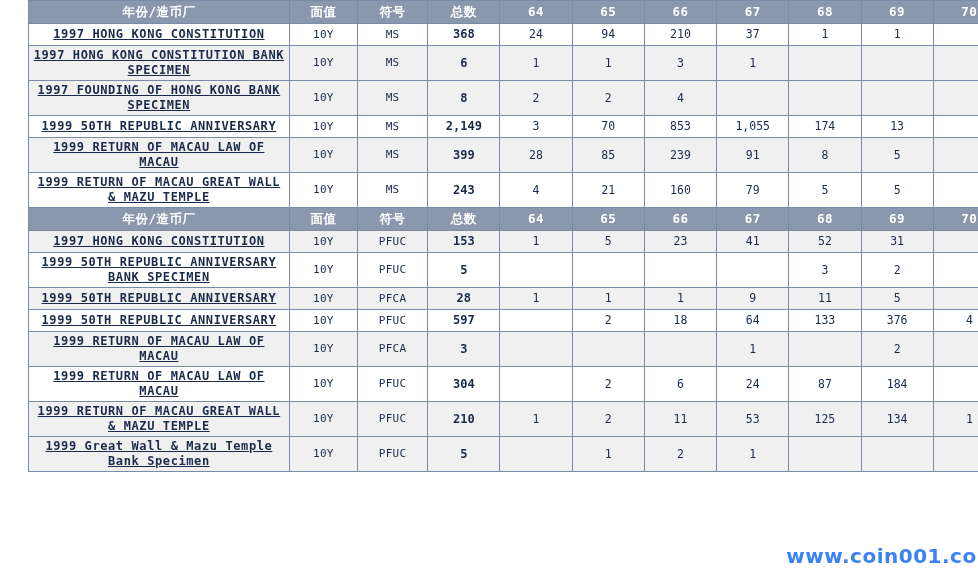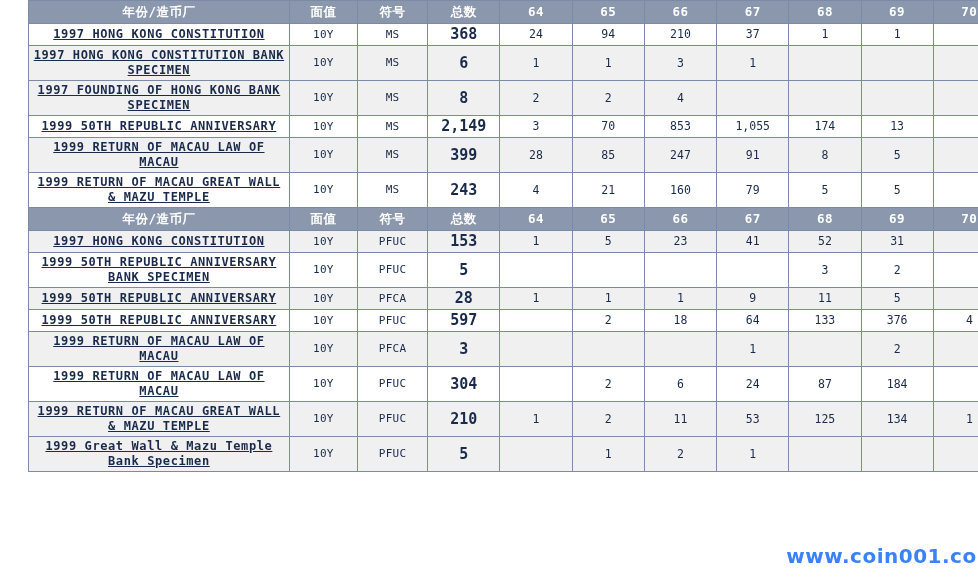--- a/index.html
+++ b/index.html
@@ -52,21 +52,21 @@
     padding:2px 4px;
     font-size:12px;
     text-decoration:underline;
   }
   td.denom,td.sym{
     font-size:11px;
     letter-spacing:0.3px;
   }
   td.total{
     font-weight:bold;
-    font-size:15px;
+    font-size:12px;
   }
   td.grade{
     font-size:11.5px;
   }
   .watermark{
     position:absolute;
     right:8px;
     bottom:10px;
     font-family:"DejaVu Sans","Liberation Sans",sans-serif;
     font-weight:bold;
@@ -162,21 +162,21 @@
           <td class="grade">13</td>
           <td class="grade"></td>
         </tr>
         <tr class="even">
           <td class="name">1999 RETURN OF MACAU LAW OF MACAU</td>
           <td class="denom">10Y</td>
           <td class="sym">MS</td>
           <td class="total">399</td>
           <td class="grade">28</td>
           <td class="grade">85</td>
-          <td class="grade">247</td>
+          <td class="grade">239</td>
           <td class="grade">91</td>
           <td class="grade">8</td>
           <td class="grade">5</td>
           <td class="grade"></td>
         </tr>
         <tr class="odd">
           <td class="name">1999 RETURN OF MACAU GREAT WALL &amp; MAZU TEMPLE</td>
           <td class="denom">10Y</td>
           <td class="sym">MS</td>
           <td class="total">243</td>

